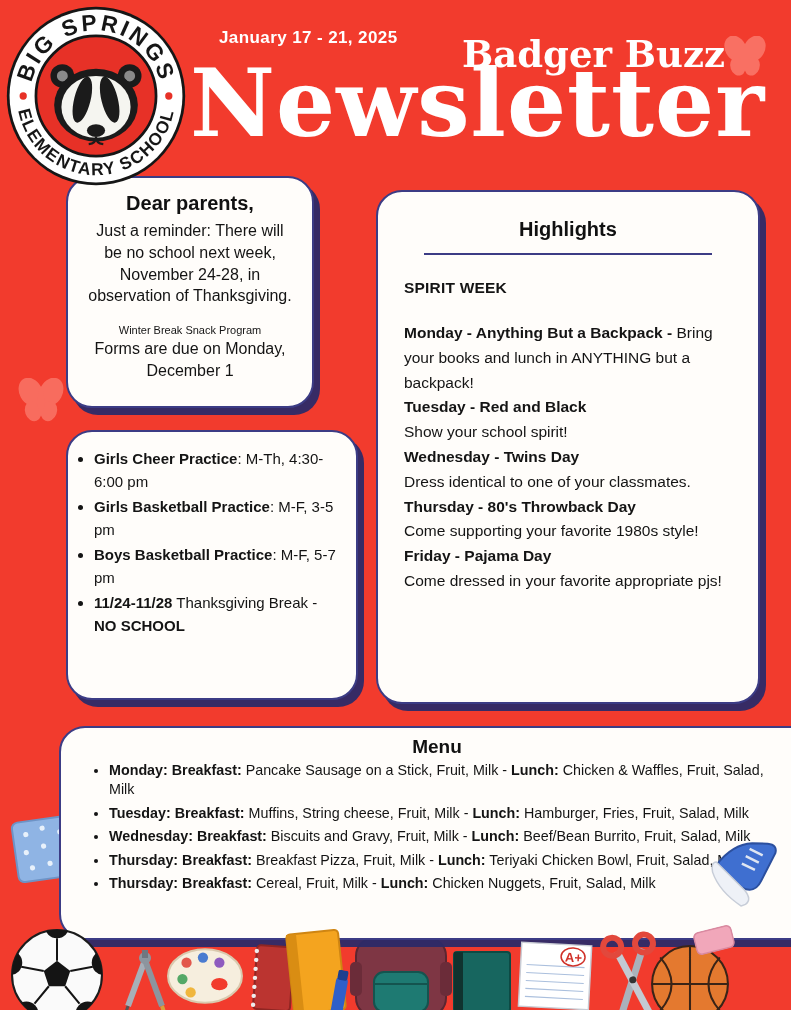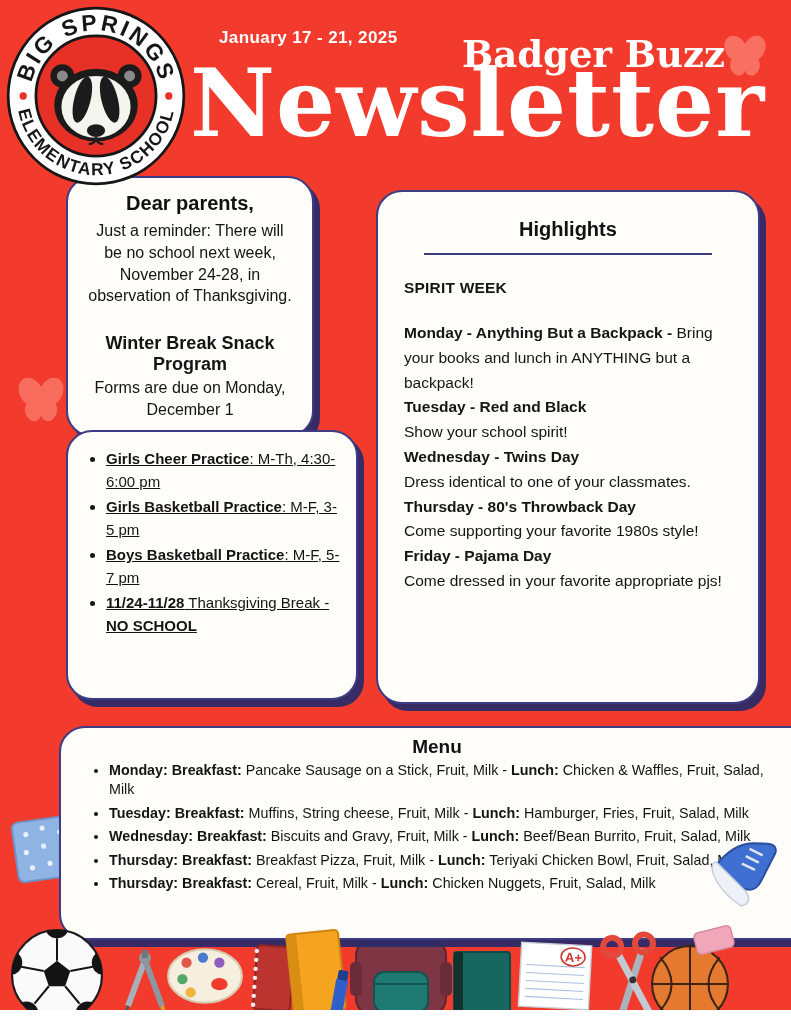--- a/index.html
+++ b/index.html
@@ -14,26 +14,26 @@
   .main-title { position:absolute; left:190px; top:52px; color:#fff; font-family:"DejaVu Serif", serif;
                 font-weight:700; font-size:93px; line-height:1.12; letter-spacing:1px; z-index:2; }
 
   
   .card { position:absolute; background:#fffdfa; border:2px solid #3c3c85; border-radius:26px;
           box-shadow:6px 7px 0 rgba(44,42,104,.95); z-index:2; }
   .card-title { font-weight:700; font-size:20px; color:#111; }
 
   .dear-card { left:66px; top:176px; width:248px; min-height:232px; padding:14px 18px; text-align:center; }
   .dear-body { font-size:16px; line-height:1.36; margin-top:5px; }
-  .program-title { font-size:18px; font-weight:700; margin-top:26px; }
+  .program-title { font-size:11px; font-weight:400; margin-top:17px; }
   .program-body { font-size:16px; line-height:1.36; margin-top:2px; }
 
   .events-card { left:66px; top:430px; width:292px; min-height:270px; padding:16px 14px 14px 10px; }
   .events-card .card-title { text-align:center; margin-bottom:9px; }
-  .events-list { margin-left:28px; font-size:15px; line-height:1.5;text-decoration:underline; }
+  .events-list { margin-left:16px; font-size:15px; line-height:1.5; }
   .events-list li { margin-bottom:3px; }
 
   .highlights-card { left:376px; top:190px; width:384px; min-height:514px; padding:26px 26px 18px; }
   .highlights-card .card-title { text-align:center; }
   .hl-rule { width:88%; margin:12px auto 24px; border-top:2px solid #3c3c85; }
   .hl-subtitle { font-weight:700; font-size:15.5px; letter-spacing:.2px; margin-bottom:24px; }
   .hl-entries { font-size:15.5px; line-height:1.6; }
 
   .menu-card { left:59px; top:726px; width:756px; min-height:214px; padding:8px 24px 14px; }
   .menu-card .card-title { text-align:center; font-size:19px; margin-bottom:3px; }

